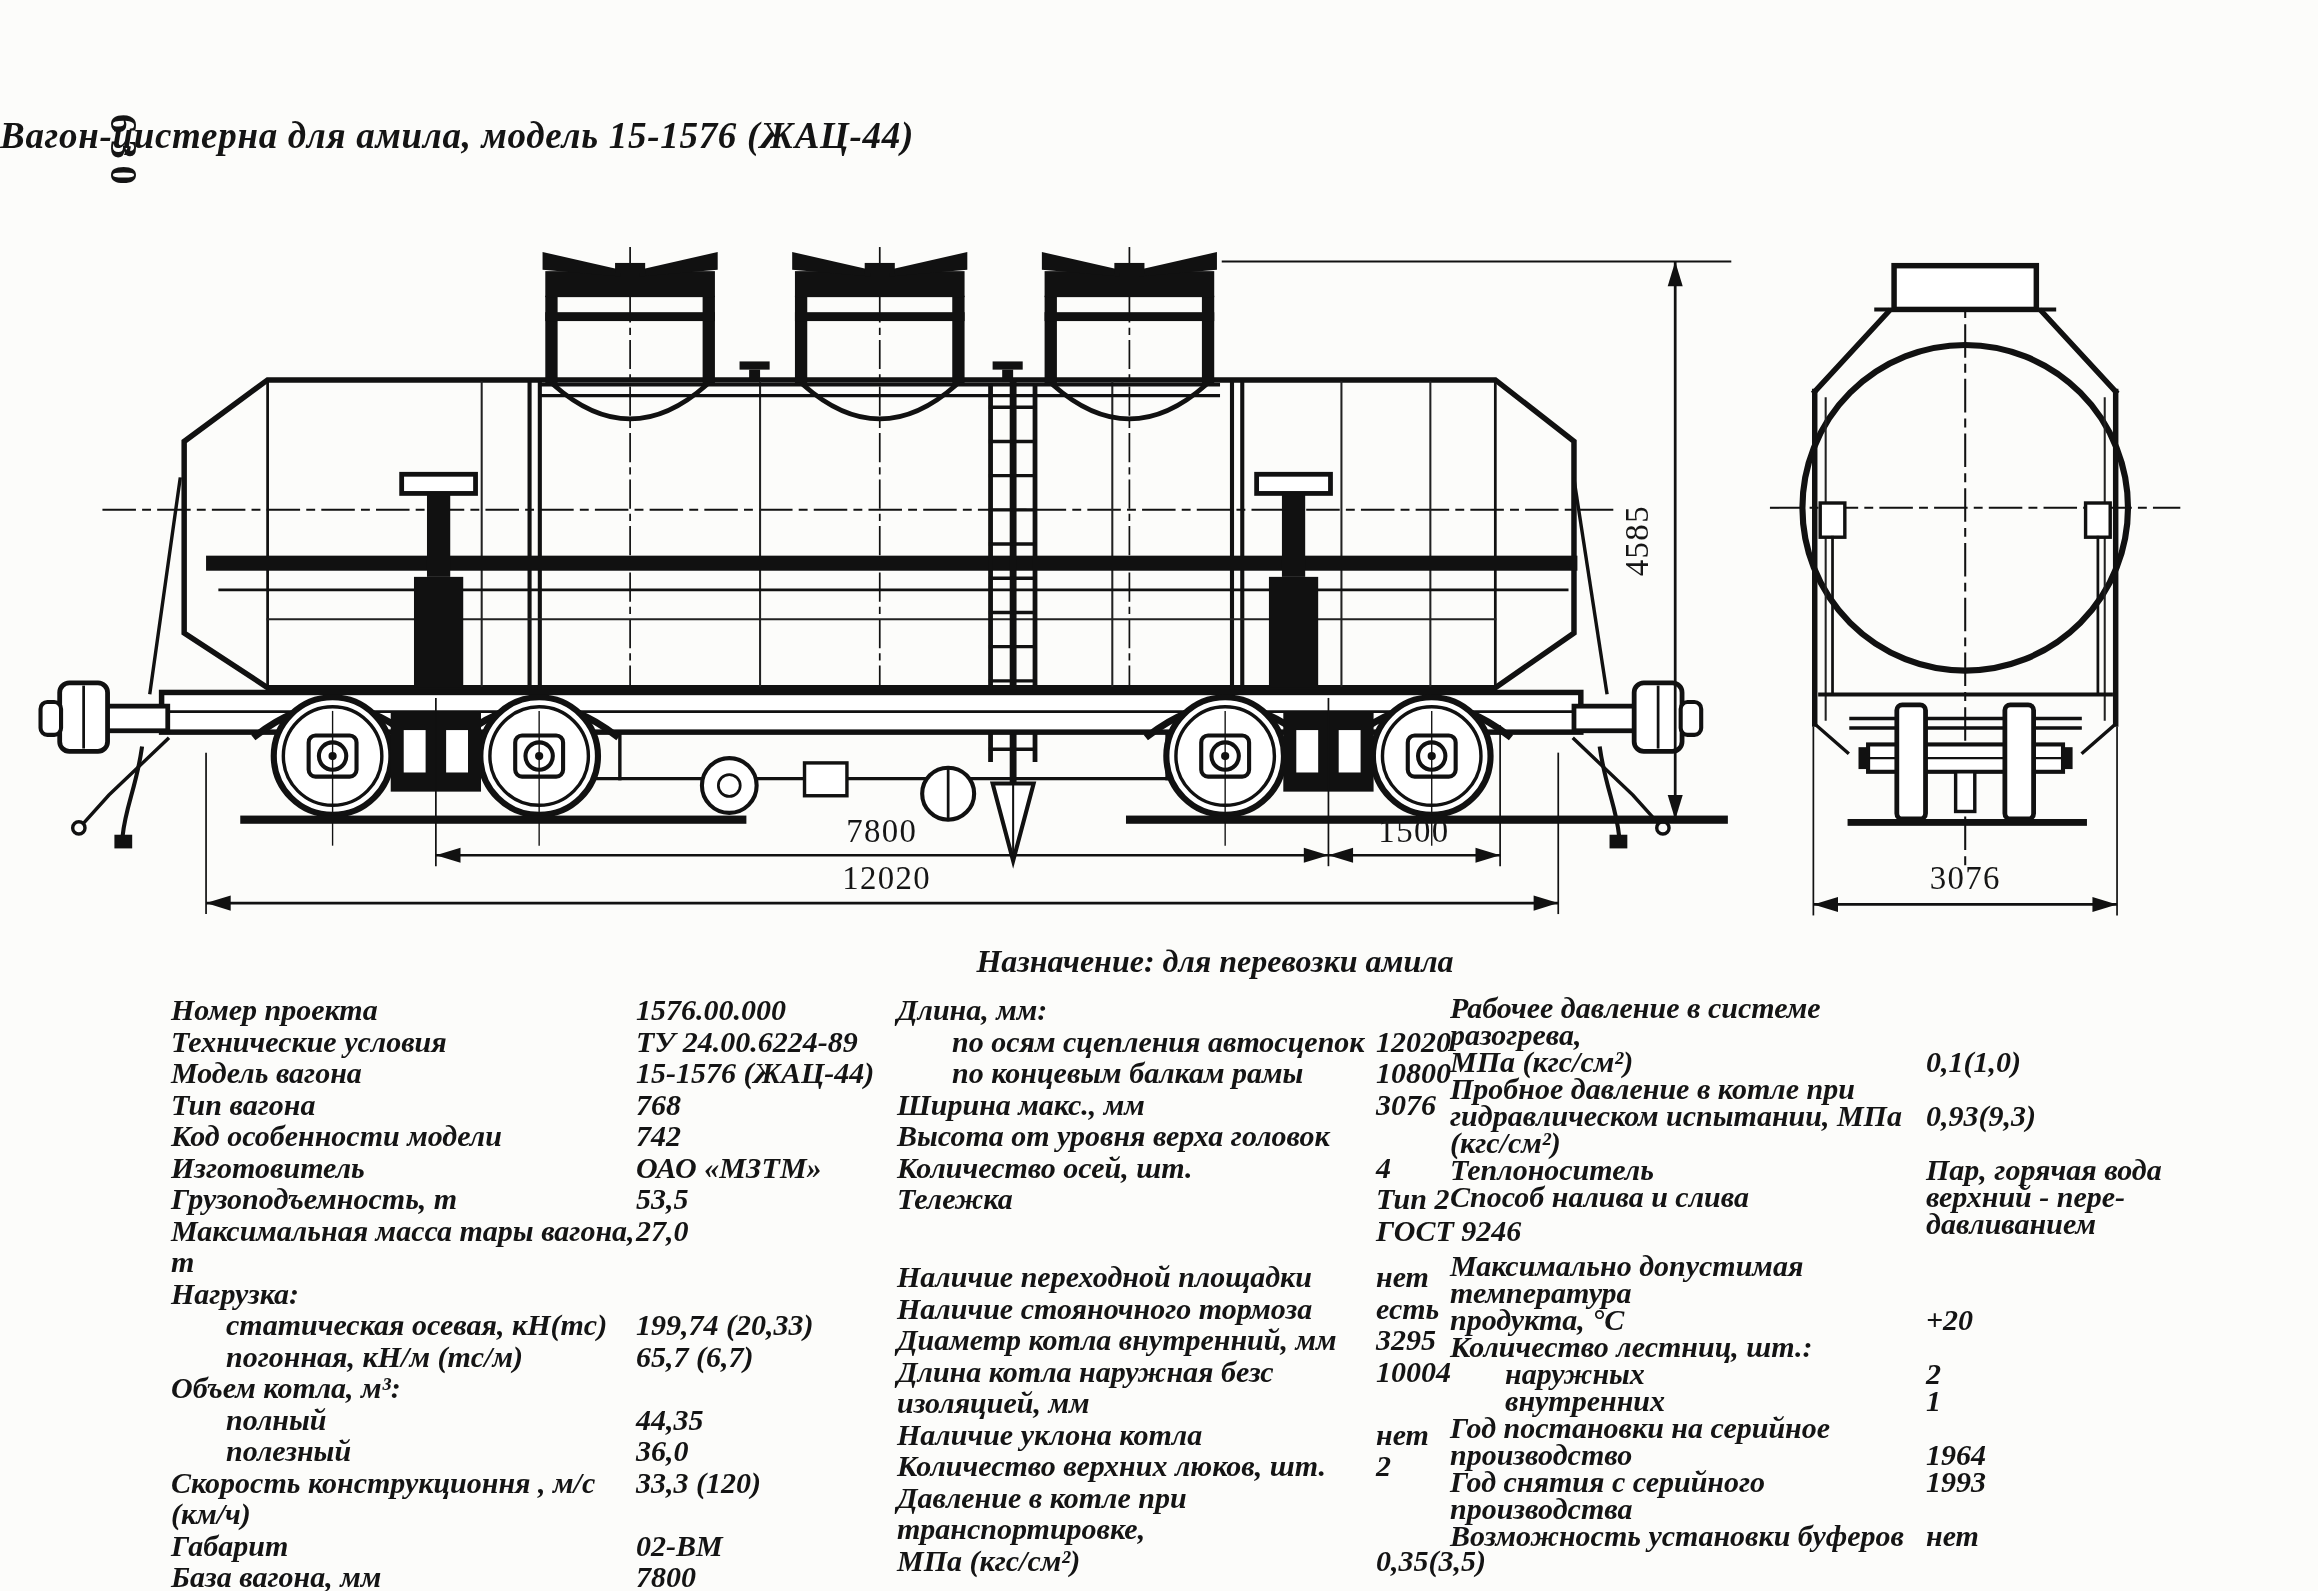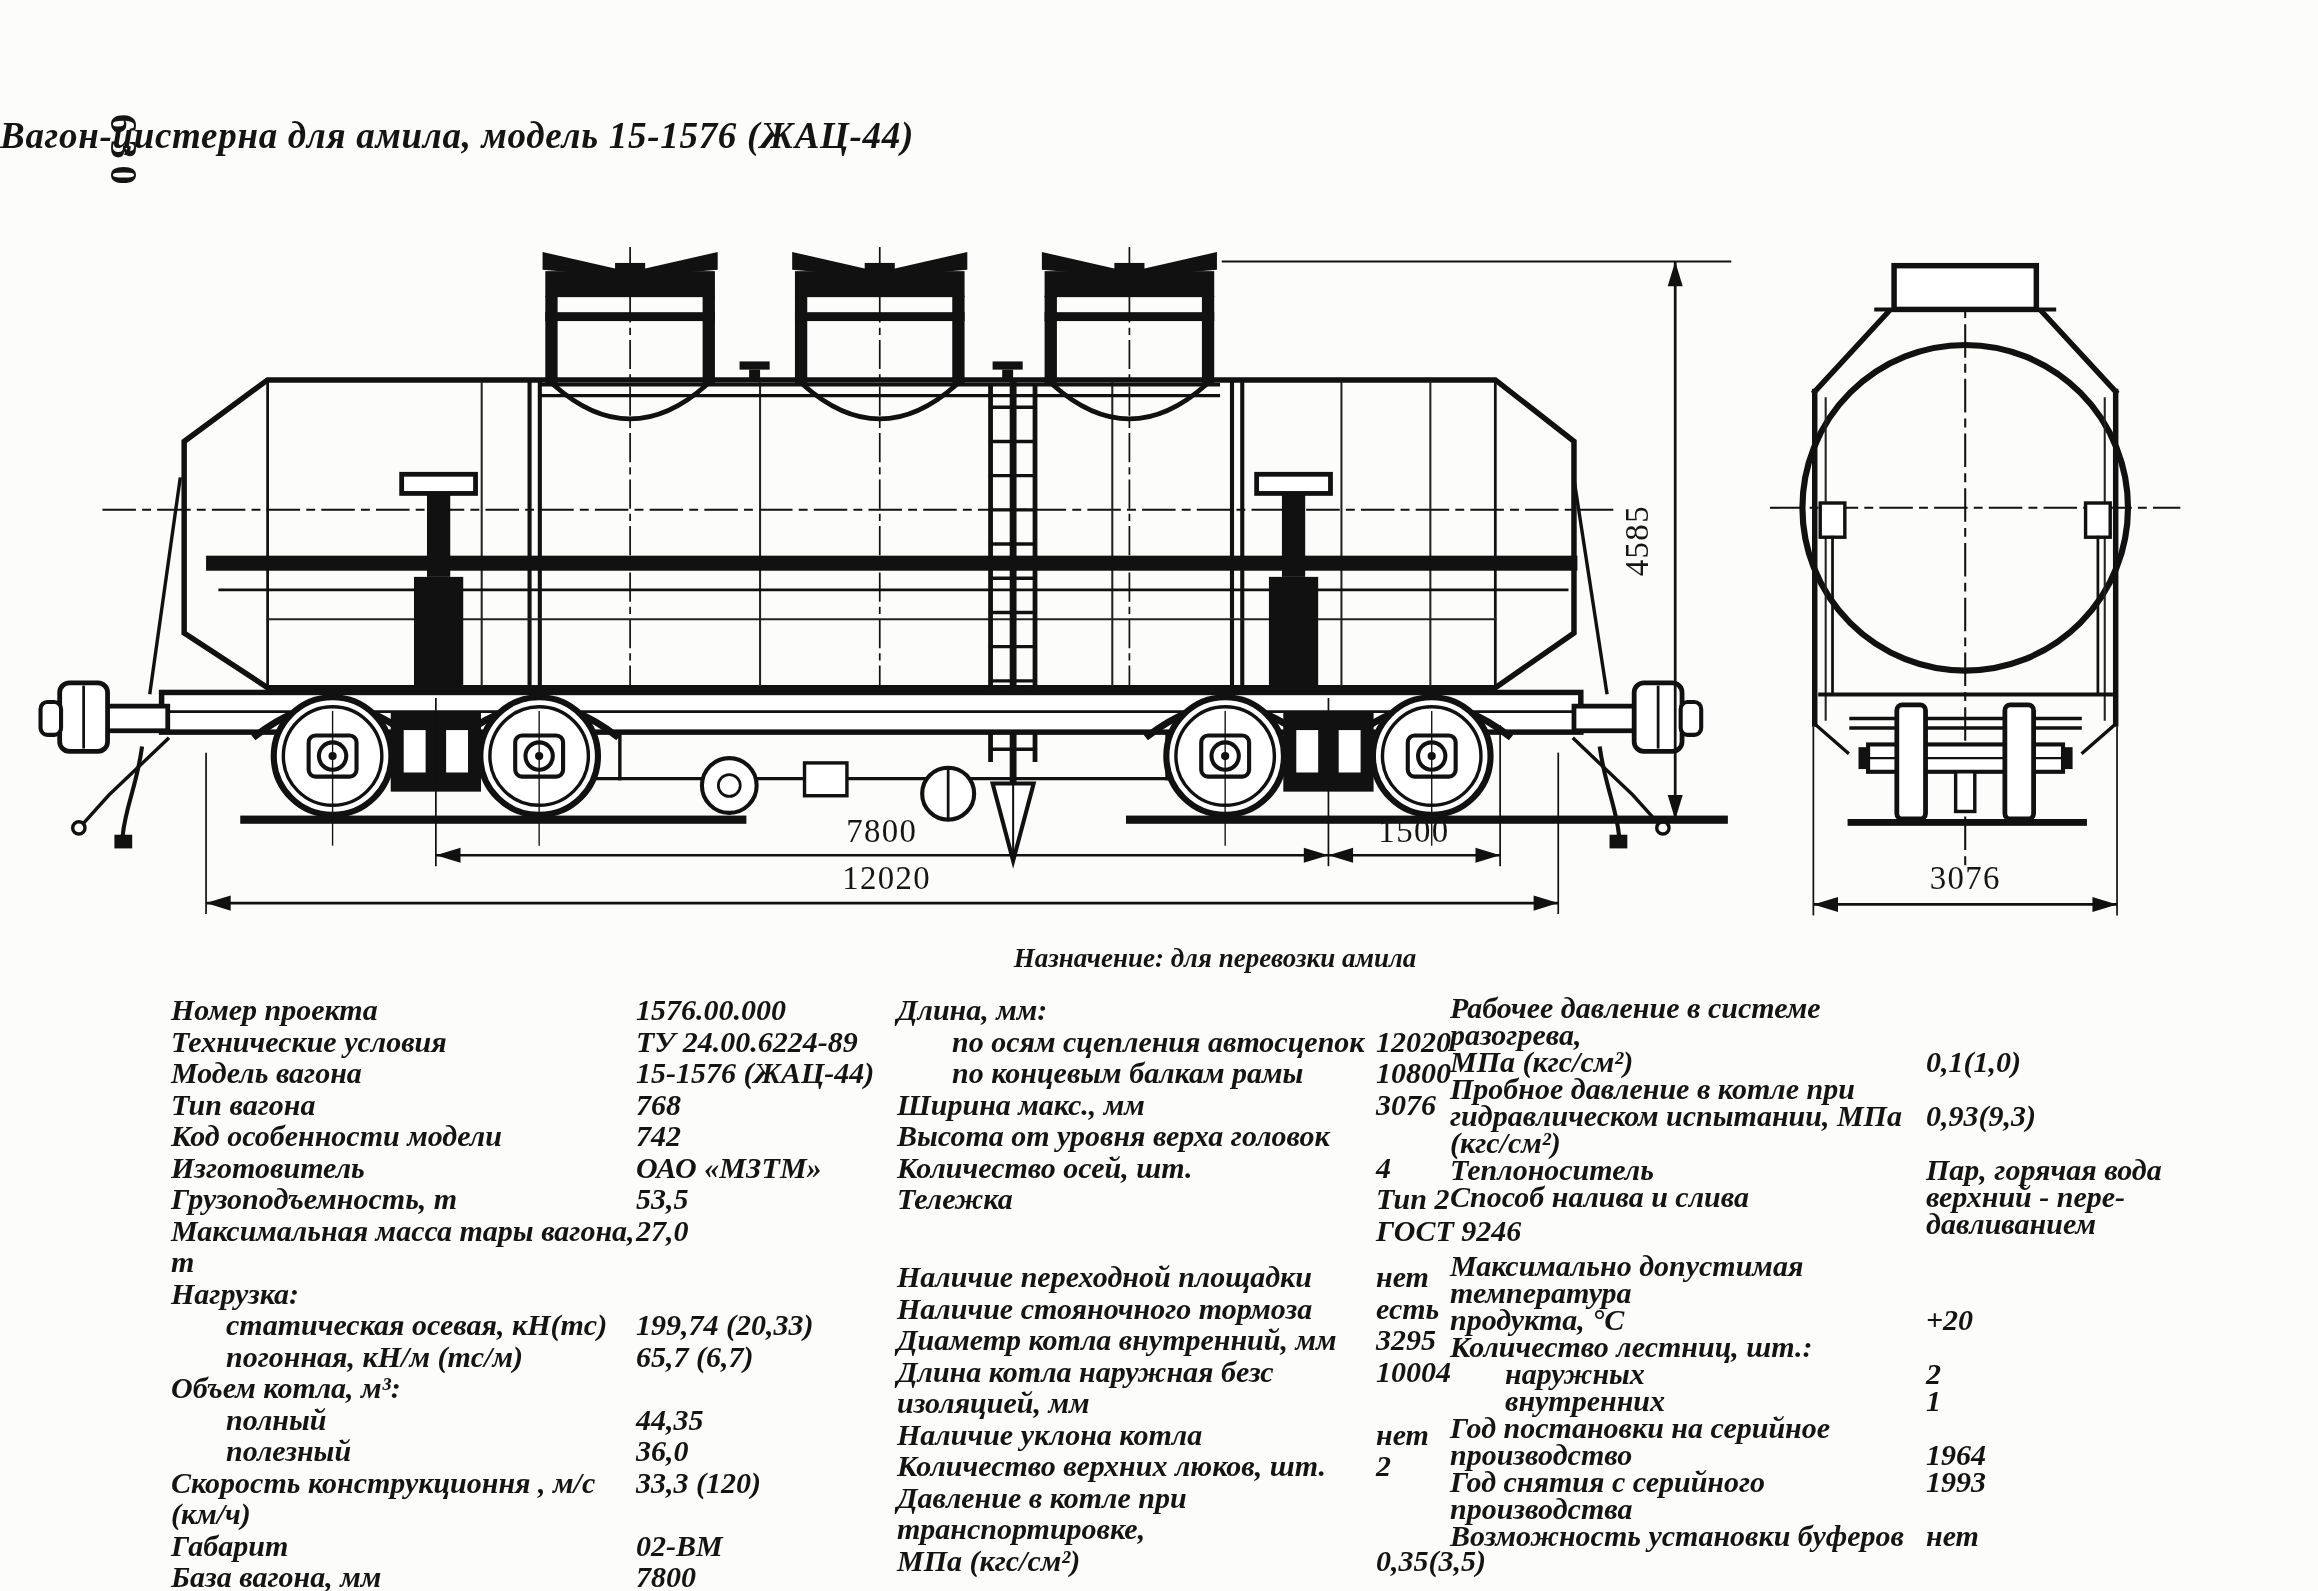--- a/index.html
+++ b/index.html
@@ -4,21 +4,21 @@
 <style>
   html,body{margin:0;padding:0;background:#e8e8e4;}
   .sheet{position:relative;width:2319px;height:1591px;background:#fcfcfa;overflow:hidden;
          font-family:"Liberation Serif",serif;color:#141414;}
   .page-number{position:absolute;left:146px;top:114px;transform:rotate(90deg);transform-origin:0 0;
          font-size:38px;font-weight:700;letter-spacing:6.8px;}
   .doc-title{position:absolute;top:114px;left:0;width:100%;text-align:left;
          font-size:37px;font-weight:700;font-style:italic;letter-spacing:0.7px;white-space:nowrap;}
   .drawing{position:absolute;left:0;top:226px;}
   .purpose{position:absolute;top:943px;left:1215px;transform:translateX(-50%);
-         font-size:27px;font-weight:700;font-style:italic;white-space:nowrap;}
+         font-size:32px;font-weight:700;font-style:italic;white-space:nowrap;}
   .spec-col{position:absolute;top:994px;font-size:30px;font-weight:700;font-style:italic;}
   #col1{left:171px;width:684px;--vx:465px;--lh:31.5px;}
   #col2{left:897px;width:640px;--vx:479px;--lh:31.5px;}
   #col3{left:1450px;width:766px;--vx:476px;--lh:27px;}
   .spec-row{display:grid;grid-template-columns:var(--vx) 1fr;line-height:var(--lh);min-height:var(--lh);}
   .spec-row.gap{margin-top:15px;}
   .spec-row.indent .spec-label{padding-left:55px;}
   .spec-value{white-space:nowrap;}
   .dim-label{font-family:"Liberation Serif",serif;font-size:48px;fill:#161616;letter-spacing:2px;}
 </style>

